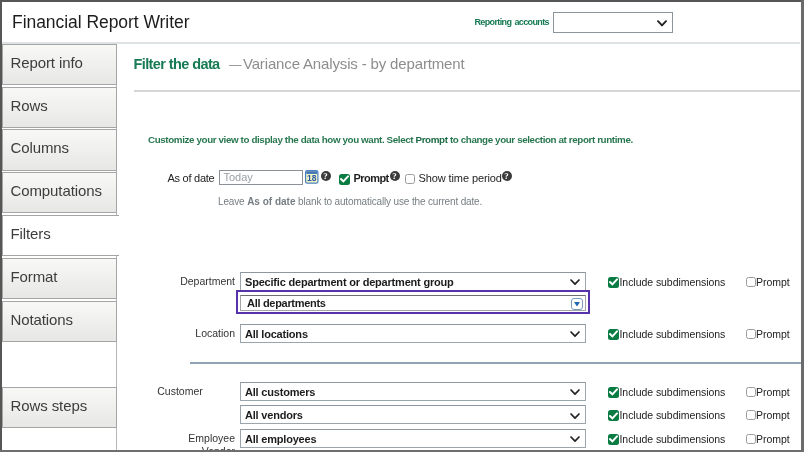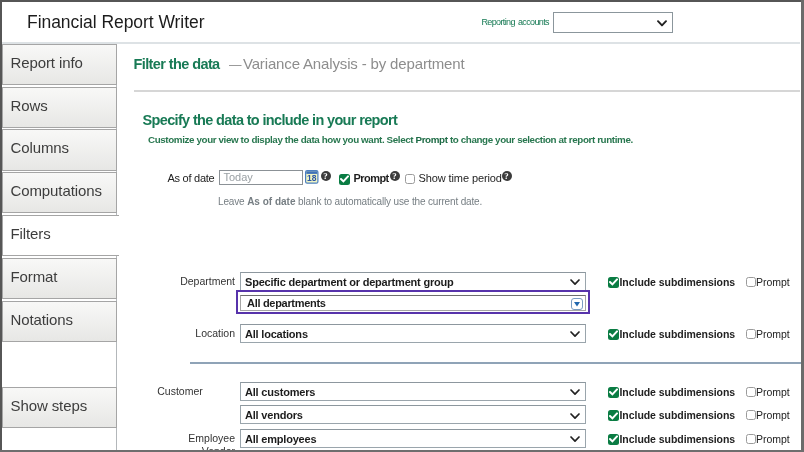--- a/index.html
+++ b/index.html
@@ -6,22 +6,22 @@
   body{width:804px;height:452px;font-family:"Liberation Sans",sans-serif;background:#fff;}
   #page{position:relative;width:804px;height:452px;overflow:hidden;background:#fff;}
   .abs{position:absolute;}
   
   .b-top{left:0;top:0;width:804px;height:2px;background:#565656;z-index:90;}
   .b-left{left:0;top:0;width:2px;height:452px;background:#565656;z-index:90;}
   .b-right{left:800.5px;top:0;width:3.5px;height:452px;background:#6b6b6b;z-index:90;}
   .b-bottom{left:0;top:449.5px;width:804px;height:2.5px;background:#6e6e6e;z-index:90;}
 
   
-  #title{left:27px;top:12px;font-size:17.5px;letter-spacing:-0.05px;color:#1c1c1c;line-height:20px;}
-  #repacc{left:400px;top:16.5px;width:149px;text-align:right;font-size:9px;font-weight:normal;letter-spacing:-0.62px;word-spacing:1.2px;color:#157953;line-height:11px;}
+  #title{left:12px;top:12px;font-size:17.5px;letter-spacing:-0.05px;color:#1c1c1c;line-height:20px;}
+  #repacc{left:400px;top:16.5px;width:149px;text-align:right;font-size:9px;font-weight:bold;letter-spacing:-0.62px;word-spacing:1.2px;color:#157953;line-height:11px;}
   #topselect{left:553px;top:12px;width:119.5px;height:21px;border:1px solid #8b969c;background:#fff;box-sizing:border-box;}
   #topbarline{left:2px;top:41.8px;width:798px;height:2px;background:#dde2e5;}
 
   
   .tab{left:2px;width:114.5px;height:41.2px;box-sizing:border-box;border:1px solid #a5a5a5;background:linear-gradient(#f8f8f7,#e7e7e5);color:#3d3d3d;font-size:15px;letter-spacing:-0.1px;line-height:35px;padding-left:7.5px;z-index:5;}
   .tab.active{background:#fff;width:117px;border-right:none;z-index:10;}
   #divider{left:116.2px;top:43.5px;width:1px;height:406px;background:#b3b7ba;z-index:4;}
 
   
   #hdr1{left:133.5px;top:54.5px;font-size:15px;line-height:17px;color:#8d8d8d;letter-spacing:-0.15px;}
@@ -47,21 +47,21 @@
   #cb-show{left:404.5px;top:173.5px;}
   #lbl-show{left:418.5px;top:172px;font-size:11px;color:#1e1e1e;letter-spacing:-0.1px;line-height:13px;text-align:center;}
   #q3{left:501.5px;top:171.3px;}
 
   
   .rowlbl{width:110px;text-align:right;font-size:10.5px;color:#333;line-height:12px;}
   .sel{left:239.5px;width:346px;height:19px;box-sizing:border-box;border:1px solid #9aa5ac;border-top-color:#8d979e;background:#fff;font-size:11px;font-weight:bold;color:#1c1c1c;letter-spacing:-0.2px;line-height:18px;padding-left:4.5px;}
   .chev{position:absolute;right:4.5px;top:6.5px;}
   .incsub{left:607.5px;}
   .incsub .cb-on{position:absolute;left:0;top:0;}
-  .inclbl{left:619.5px;font-size:10.5px;color:#222;letter-spacing:-0.05px;line-height:12px;font-weight:bold;}
+  .inclbl{left:619.5px;font-size:10.5px;color:#222;letter-spacing:-0.05px;line-height:12px;}
   .pr-cb{left:746px;}
   .prlbl{left:756px;font-size:10.5px;color:#222;letter-spacing:-0.05px;line-height:12px;}
   #hr2{left:190px;top:361.8px;width:610.5px;height:2px;background:#8fa3b7;}
 
   
   #purple{left:235.5px;top:290px;width:354.5px;height:23.5px;box-sizing:border-box;border:2px solid #5733ab;background:#fff;}
   #combo{left:239.5px;top:294.5px;width:346px;height:16px;box-sizing:border-box;border:1px solid #a5a5a5;border-top-color:#6e6e6e;background:#fff;font-size:11px;font-weight:bold;color:#1c1c1c;letter-spacing:-0.3px;line-height:14px;padding-left:6.5px;}
   #comboicon{left:570.5px;top:297.5px;}
 </style>
 </head>
@@ -77,26 +77,25 @@
     </div>
   <div class="abs" id="topbarline"></div>
 
   <div class="abs tab" style="top:43.7px">Report info</div>
   <div class="abs tab" style="top:86.6px">Rows</div>
   <div class="abs tab" style="top:129.4px">Columns</div>
   <div class="abs tab active" style="top:215.1px">Filters</div>
   <div class="abs tab" style="top:172.3px">Computations</div>
   <div class="abs tab" style="top:258.0px">Format</div>
   <div class="abs tab" style="top:300.9px">Notations</div>
-  <div class="abs tab" style="top:386.6px">Show steps</div>
+  <div class="abs tab" style="top:386.6px">Rows steps</div>
   <div class="abs" id="divider"></div>
 
   <div class="abs" id="hdr1"><b>Filter the data</b><span style="font-size:12.5px;margin:0 1.5px 0 9.5px;">—</span>Variance Analysis - by department</div>
   <div class="abs" id="hr1"></div>
-  <div class="abs h2" id="spec">Specify the data to include in your report</div>
   <div class="abs" id="custom">Customize your view to display the data how you want. Select <span style="color:#1d6b45">Prompt</span> to change your selection at report runtime.</div>
 
   <div class="abs" id="asof-lbl">As of date</div>
   <div class="abs" id="asof-input">Today</div>
   <svg class="abs" id="cal" width="14" height="14">
       <rect x="0.6" y="0.6" width="12.3" height="12.6" rx="1.5" fill="#eef3c3" stroke="#4d80c0" stroke-width="1.2"></rect>
       <rect x="1.3" y="1.3" width="11" height="2.6" fill="#3f72b8"></rect>
       <text x="6.8" y="11.2" font-family="Liberation Sans" font-size="8.5" font-weight="bold" fill="#2b55a5" text-anchor="middle">18</text>
     </svg>
   <div class="abs qicon" id="q1">?</div>

